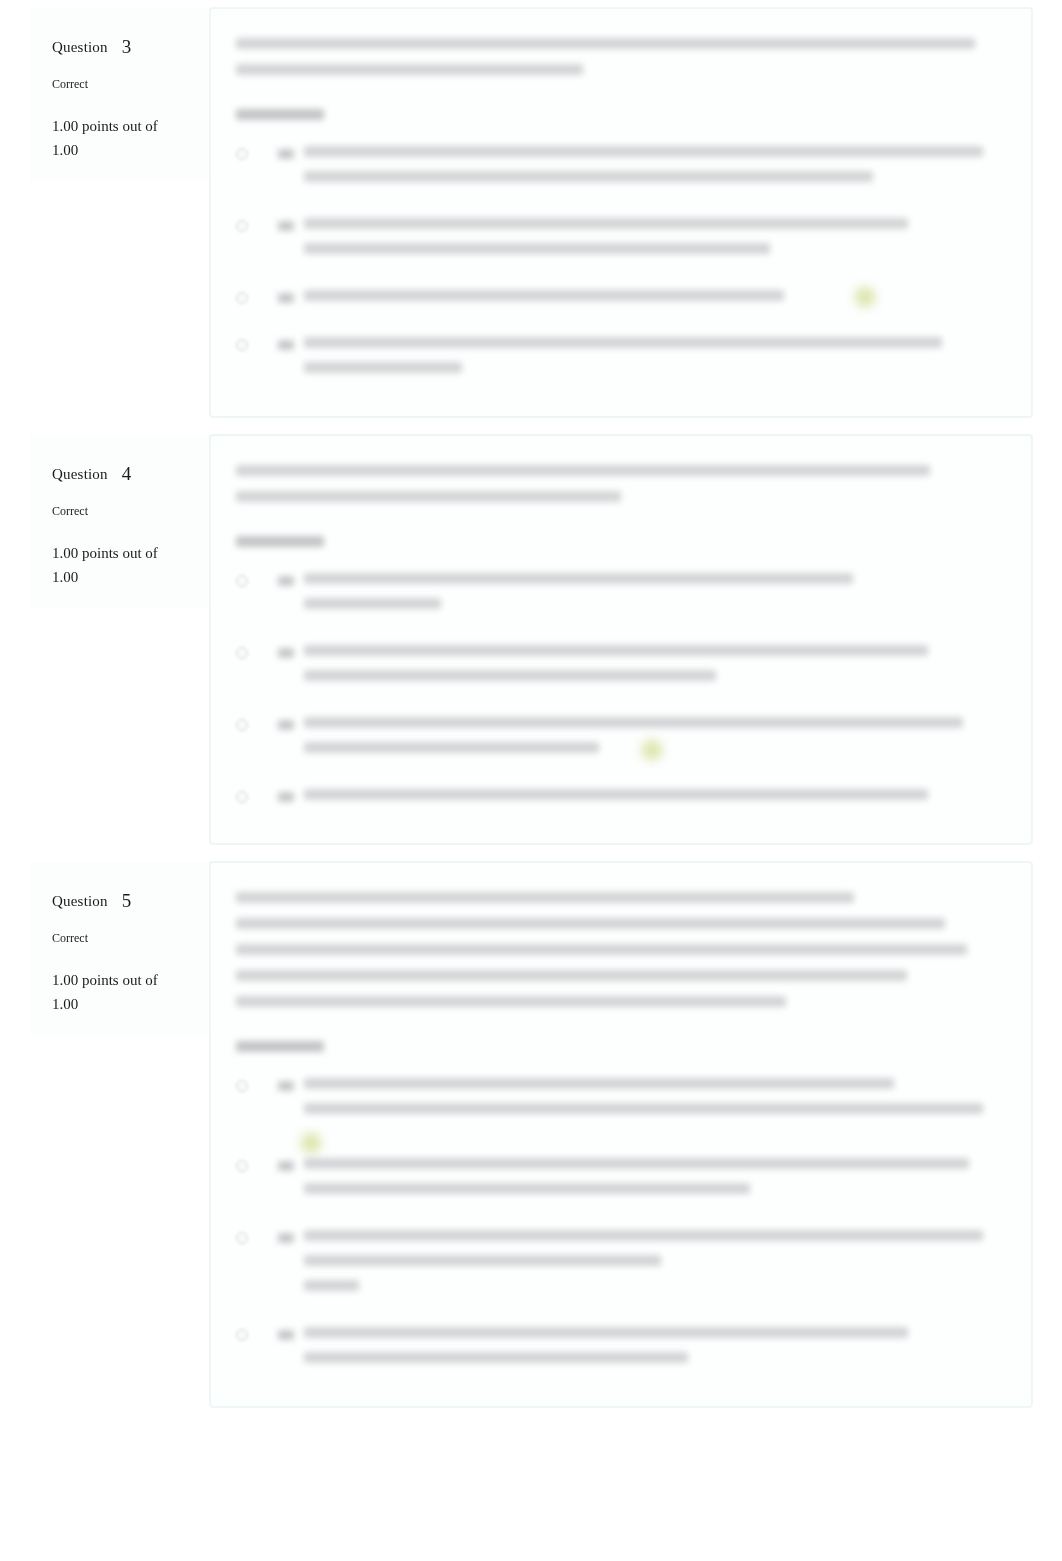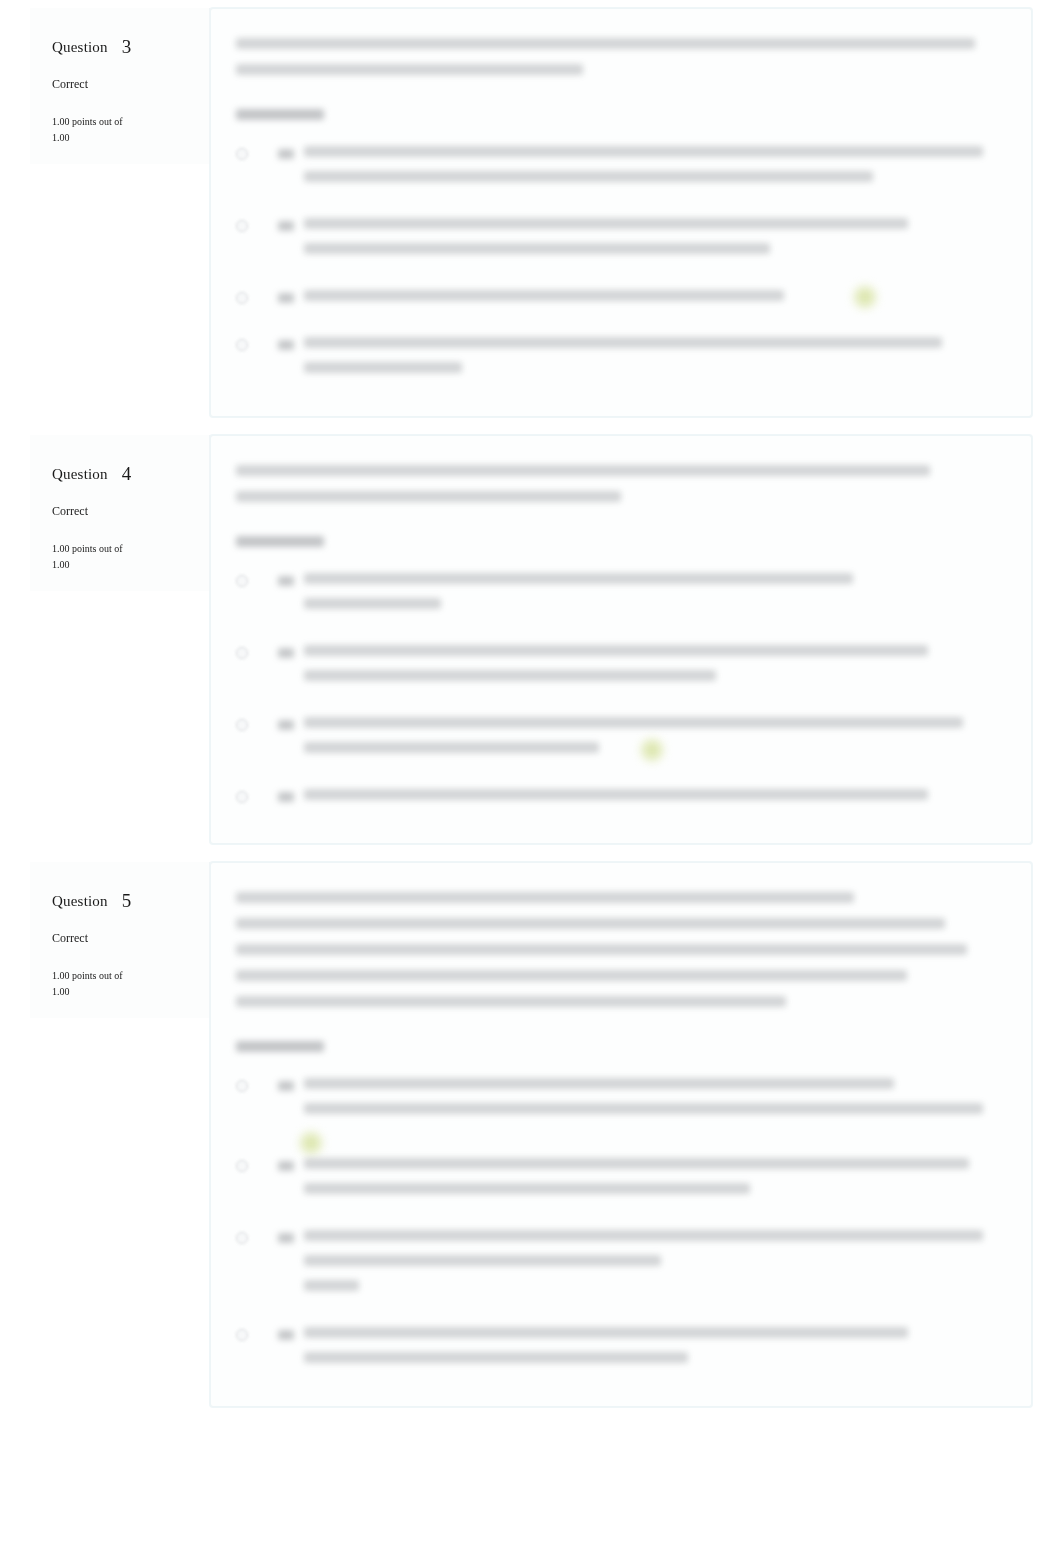--- a/index.html
+++ b/index.html
@@ -65,21 +65,21 @@
     font-size: 19px;
     margin-left: 14px;
     vertical-align: -1px;
   }
   .info-state {
     font-size: 12px;
     color: #1a1a1a;
     margin-bottom: 22px;
   }
   .info-grade {
-    font-size: 10px;
+    font-size: 15px;
     color: #1a1a1a;
     line-height: 1.62;
     max-width: 130px;
   }
 
   
   .content-col {
     position: relative;
     z-index: 2;
     flex: 1 1 auto;

